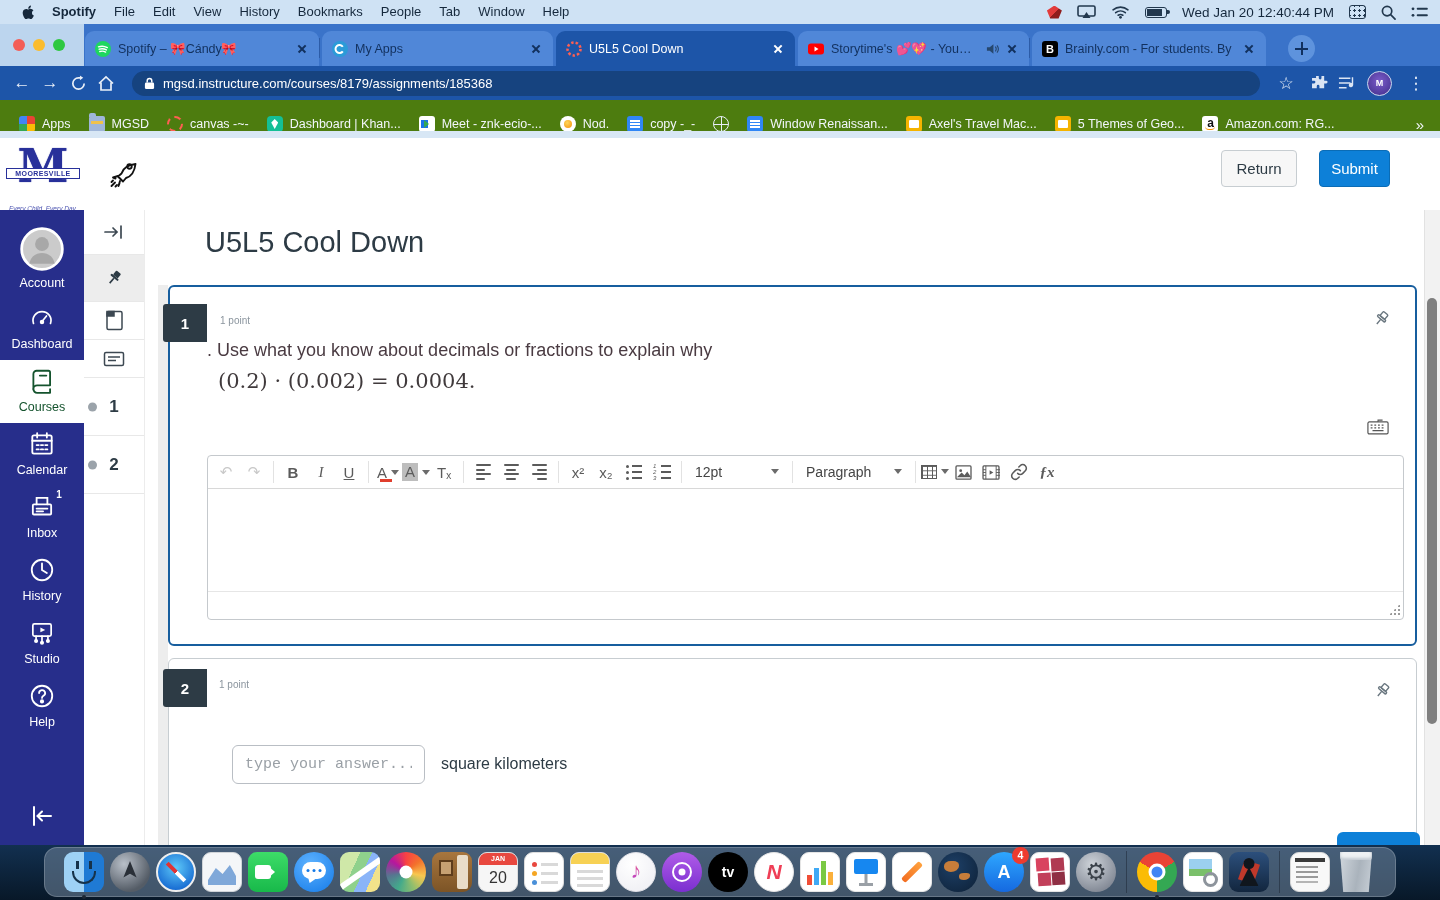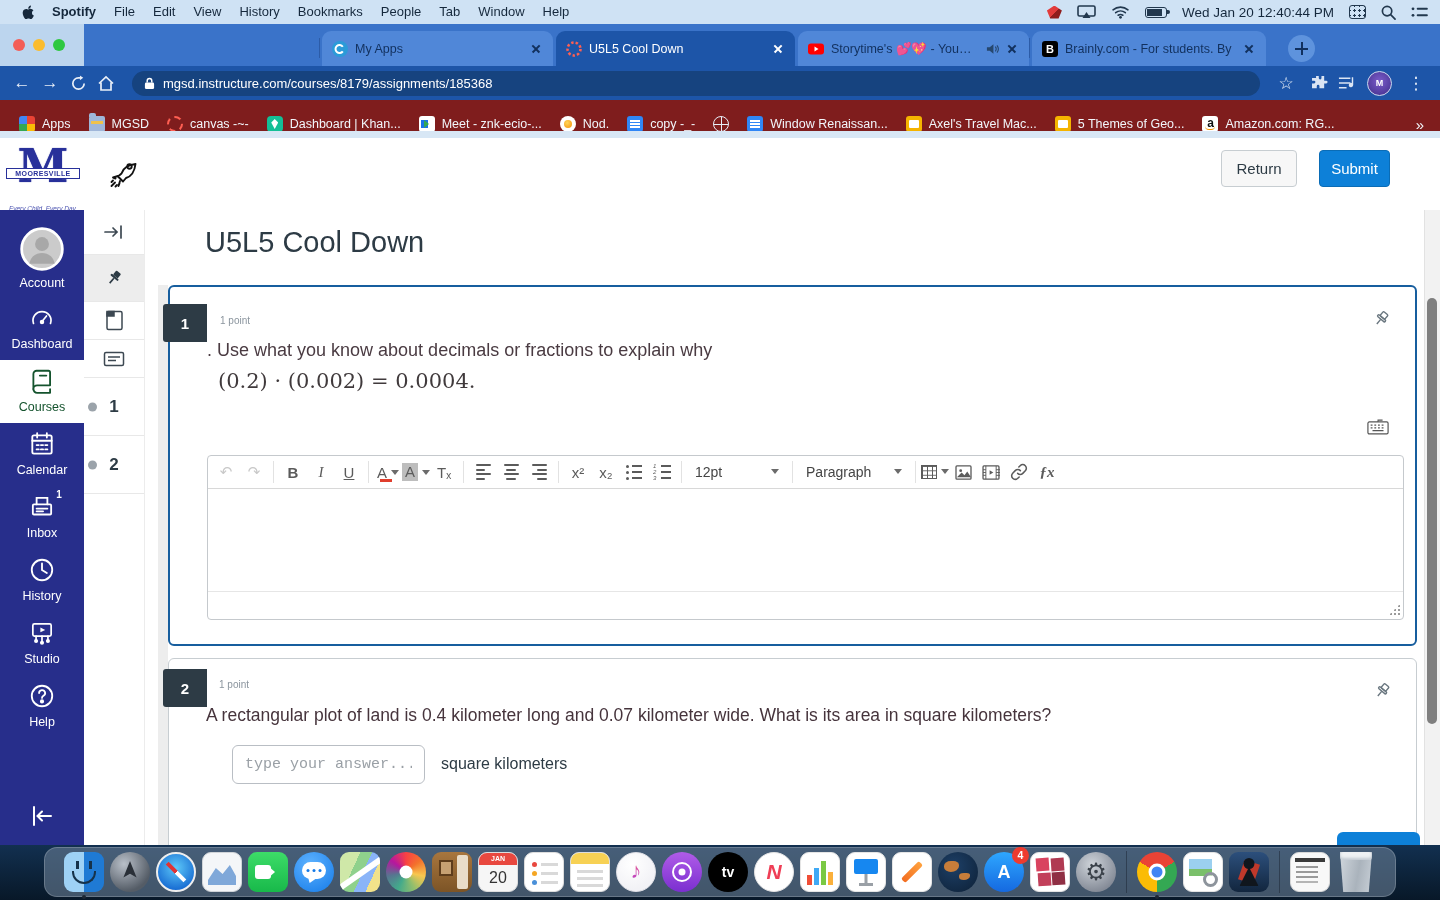--- a/index.html
+++ b/index.html
@@ -37,21 +37,21 @@
   .tabsep{position:absolute;top:14px;width:1px;height:20px;background:#2c5ca8}
 
   
   .chrome-toolbar{position:absolute;top:66px;left:0;right:0;height:34px;background:#1d55a8;display:flex;align-items:center;padding:0 8px;color:#e9eff8}
   .navico{width:28px;height:28px;display:flex;align-items:center;justify-content:center;font-size:17px}
   .urlbar{flex:1;height:25px;background:#16437f;border-radius:13px;margin:0 12px;display:flex;align-items:center;padding:0 12px;color:#fff;font-size:13px;gap:8px}
   .tb-right{display:flex;align-items:center;gap:10px;margin-right:2px}
   .avatar-tb{width:25px;height:25px;border-radius:50%;background:radial-gradient(circle at 50% 40%,#7b5cc9,#3f2d8a);border:1.5px solid #cdd8ef;color:#fff;font-size:9px;font-weight:700;display:flex;align-items:center;justify-content:center}
 
   
-  .bookmarksbar{position:absolute;top:100px;left:0;right:0;height:48px;background:#7f1d1d;display:flex;align-items:center;padding:0 10px;color:#f2f6fb;font-size:12.5px}
+  .bookmarksbar{position:absolute;top:100px;left:0;right:0;height:48px;background:#4d7c0f;display:flex;align-items:center;padding:0 10px;color:#f2f6fb;font-size:12.5px}
   .bm{display:flex;align-items:center;gap:7px;padding:0 9px;white-space:nowrap}
   .bic{width:16px;height:16px;border-radius:3px;position:relative;flex:0 0 auto}
   .bic-grid{background:conic-gradient(#e94335 0 25%,#fbbc05 0 50%,#34a853 0 75%,#4285f4 0)}
   .bic-folder{background:#9fb6d9;border-radius:2px}
   .bic-folder::before{content:"";position:absolute;top:-3px;left:0;width:7px;height:4px;background:#9fb6d9;border-radius:2px 2px 0 0}
   .bic-folder::after{content:"";position:absolute;left:2px;right:2px;top:5px;height:3px;background:#f0c24b}
   .bic-canvas{border:2px dashed #ff5f52;border-radius:50%;background:transparent}
   .bic-khan{background:#14bf96;border-radius:4px}
   .bic-khan::after{content:"";position:absolute;left:4.5px;top:3px;width:7px;height:10px;background:#fff;clip-path:polygon(50% 0,100% 35%,50% 100%,0 35%)}
   .bic-meet{background:#fff}
@@ -303,20 +303,34 @@
     </div>
   </div>
 
   <div class="tabstrip">
     <div class="frame-left">
       <span class="light l-red"></span>
       <span class="light l-yel"></span>
       <span class="light l-grn"></span>
     </div>
 
+    <div class="tab inactive" style="left:85px;width:234px">
+      <span>
+          <svg width="16" height="16" viewBox="0 0 16 16">
+            <circle cx="8" cy="8" r="8" fill="#1ed760"></circle>
+            <g fill="none" stroke="#fff" stroke-width="1.4" stroke-linecap="round">
+              <path d="M3.5 5.8c3-1 6-.8 8.8.8"></path>
+              <path d="M4.2 8.2c2.5-.8 5-.6 7.2.7"></path>
+              <path d="M4.8 10.5c2-.6 4-.5 5.8.6"></path>
+            </g>
+          </svg>
+        </span>
+      <span class="lbl">Spotify – 🎀Cándy🎀</span>
+      <span class="xbtn"></span>
+    </div>
     <div class="tab inactive" style="left:322px;width:231px">
       <span>
           <svg width="16" height="16" viewBox="0 0 16 16">
             <circle cx="8" cy="8" r="8" fill="#2b9bd8"></circle>
             <path d="M10.8 10.3a4 4 0 1 1 0-4.6" fill="none" stroke="#fff" stroke-width="2"></path>
           </svg>
         </span>
       <span class="lbl">My Apps</span>
       <span class="xbtn"></span>
     </div>
@@ -739,21 +753,20 @@
       <div class="points">1 point</div>
       <span class="pinbtn">
         <svg width="20" height="20" viewBox="0 0 20 20">
             <g transform="rotate(40 10 10)" fill="none" stroke="#69767f" stroke-width="1.4">
               <rect x="7" y="2.5" width="6" height="5.5" rx="1"></rect>
               <rect x="5.2" y="8" width="9.6" height="2.2" rx="1"></rect>
               <path d="M10 10.5v6"></path>
             </g>
           </svg>
       </span>
-      <div class="qtext">A rectangular plot of land is 0.4 kilometer long and 0.07 kilometer wide. What is its area in square kilometers?</div>
       <input class="ansbox" type="text" placeholder="type your answer..." style="">
       <div class="unit">square kilometers</div>
     </div>
 
     <div class="partial-btn"></div>
 
     <div class="sb-track">
       <div class="sb-thumb"></div>
     </div>
   </div>

